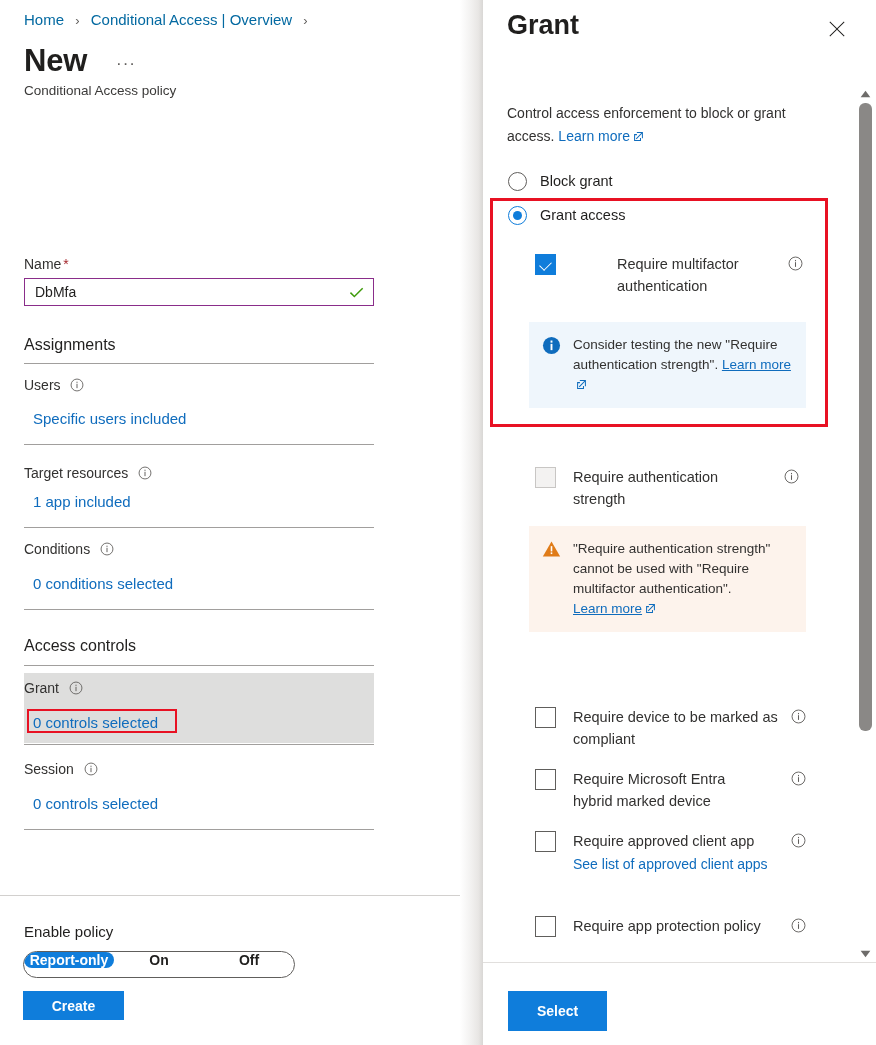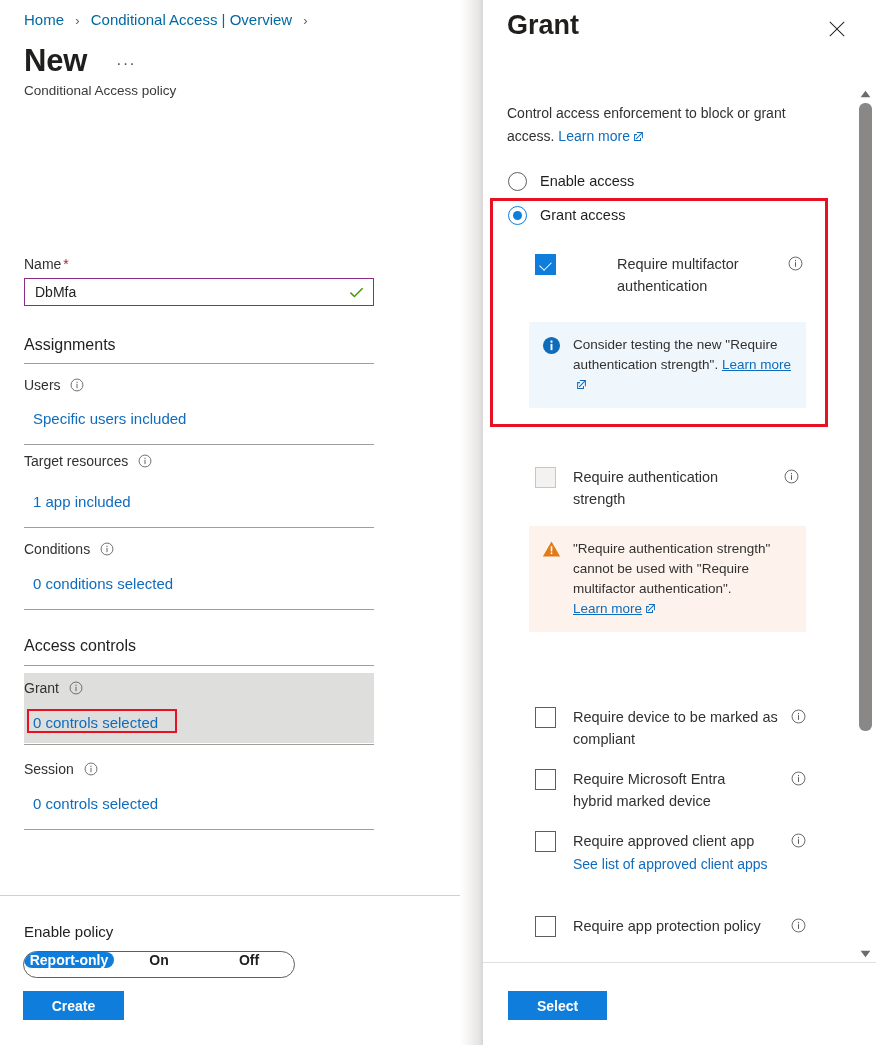--- a/index.html
+++ b/index.html
@@ -408,21 +408,21 @@
 
   #blade-footer-divider {
     position: absolute;
     left: 0; top: 962px;
     width: 393px; height: 1px;
     background: #e1dfdd;
   }
   #select-button {
     position: absolute;
     left: 508px; top: 991px;
-    width: 99px; height: 29px;
+    width: 99px; height: 40px;
     background: #0f7ddb;
     color: #fff;
     border: 0;
     font-size: 14px;
     font-weight: 600;
     font-family: "Liberation Sans", sans-serif;
     cursor: pointer;
     z-index: 20;
   }
 </style>
@@ -462,21 +462,21 @@
     <span>Users</span>
     <span class="info-ico"><svg viewBox="0 0 16 16" width="14" height="14">
           <circle cx="8" cy="8" r="6.8" fill="none" stroke="#605e5c" stroke-width="1"></circle>
           <rect x="7.45" y="6.6" width="1.1" height="5" fill="#605e5c"></rect>
           <rect x="7.45" y="4.2" width="1.1" height="1.4" fill="#605e5c"></rect>
         </svg></span>
   </div>
   <div class="row-value" style="top:410px;">Specific users included</div>
   <div class="hr" style="top:444px;"></div>
 
-  <div class="row-title" style="top:453px;">
+  <div class="row-title" style="top:465px;">
     <span>Target resources</span>
     <span class="info-ico"><svg viewBox="0 0 16 16" width="14" height="14">
           <circle cx="8" cy="8" r="6.8" fill="none" stroke="#605e5c" stroke-width="1"></circle>
           <rect x="7.45" y="6.6" width="1.1" height="5" fill="#605e5c"></rect>
           <rect x="7.45" y="4.2" width="1.1" height="1.4" fill="#605e5c"></rect>
         </svg></span>
   </div>
   <div class="row-value" style="top:493px;">1 app included</div>
   <div class="hr" style="top:527px;"></div>
 
@@ -544,21 +544,21 @@
       <div class="blade-desc">
         <span>Control access enforcement to block or grant access.</span>
         <span class="link"><span>Learn more</span><span class="ext-ico"><svg viewBox="0 0 12 12" width="11" height="11">
                 <path d="M4.2 1.2h6.6v6.6h-1.1V3.1L3.9 9l-.8-.8 5.9-5.9H4.2z" fill="#0f6cbd"></path>
                 <path d="M1.2 3.4h3.1v1.1H2.3v5.3h5.3V7.7h1.1v3.1H1.2z" fill="#0f6cbd"></path>
               </svg></span></span>
       </div>
 
       <div class="radio-row" style="left:25px; top:86px;">
         <div class="radio-outer"></div>
-        <div class="radio-label">Enable access</div>
+        <div class="radio-label">Block grant</div>
       </div>
 
       <div class="radio-row" style="left:25px; top:120px;">
         <div class="radio-outer checked"></div>
         <div class="radio-label">Grant access</div>
       </div>
 
       <div class="cb-row" style="left:52px; top:168px; width:290px;gap:44px;">
         <div class="cb-box checked"></div>
         <div class="cb-text">Require multifactor authentication</div>

